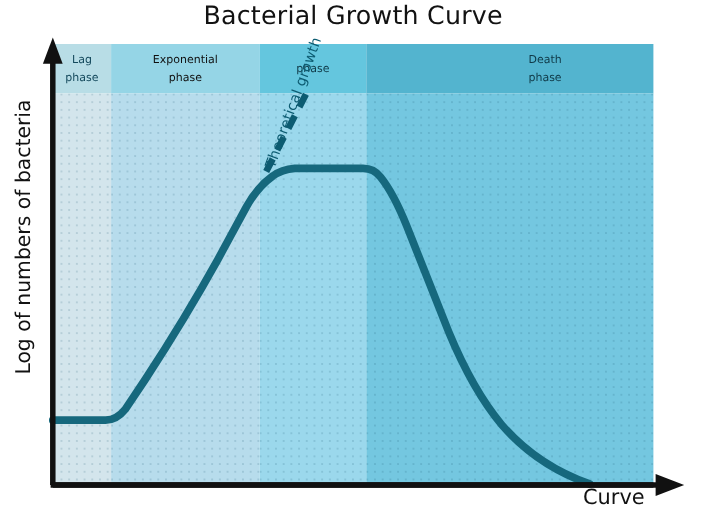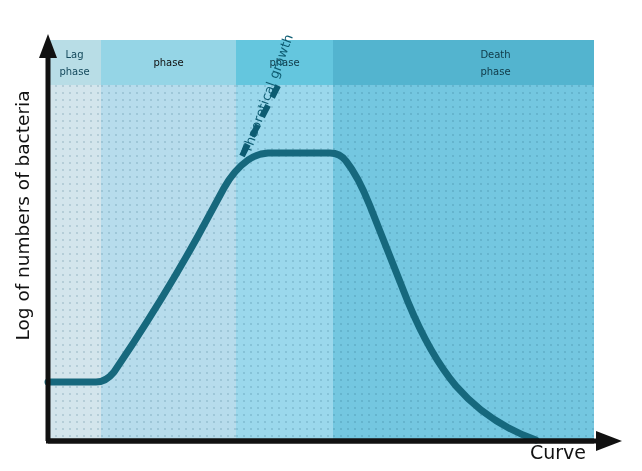--- a/index.html
+++ b/index.html
@@ -140,40 +140,42 @@
     color: #0d5c72;
     white-space: nowrap;
     letter-spacing: 0.2px;
   }
 </style>
 </head>
 <body>
 
 <div id="figure">
 
+  <div id="chart-title">Bacterial Growth Curve</div>
 
   <div id="plot-area">
 
     <div class="phase-band" style="left:0px; width:53px;">
       <div class="phase-header" style="background:#b8dde6;"></div>
       <div class="phase-body" style="background:#d3e5ec;">
         <div class="dot-texture"></div>
       </div>
       <div class="phase-label" style="color:#14495c;">
         <span>Lag</span>
         <span>phase</span>
       </div>
     </div>
 
     <div class="phase-band" style="left:53px; width:135px;">
       <div class="phase-header" style="background:#95d5e6;"></div>
       <div class="phase-body" style="background:#b7dcec;">
         <div class="dot-texture"></div>
       </div>
       <div class="phase-label" style="color:#101010;">
+        <span>Exponential</span>
         <span>phase</span>
       </div>
     </div>
 
     <div class="phase-band" style="left:188px; width:97px;">
       <div class="phase-header" style="background:#64c6de;"></div>
       <div class="phase-body" style="background:#9bd8ec;">
         <div class="dot-texture"></div>
       </div>
       <div class="phase-label" style="color:#0f3947;">

